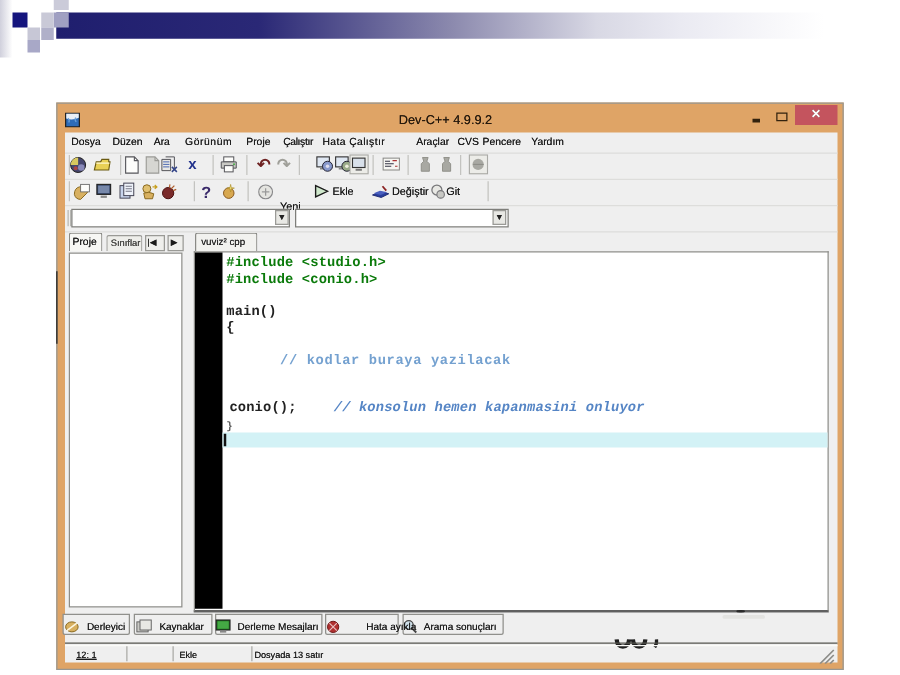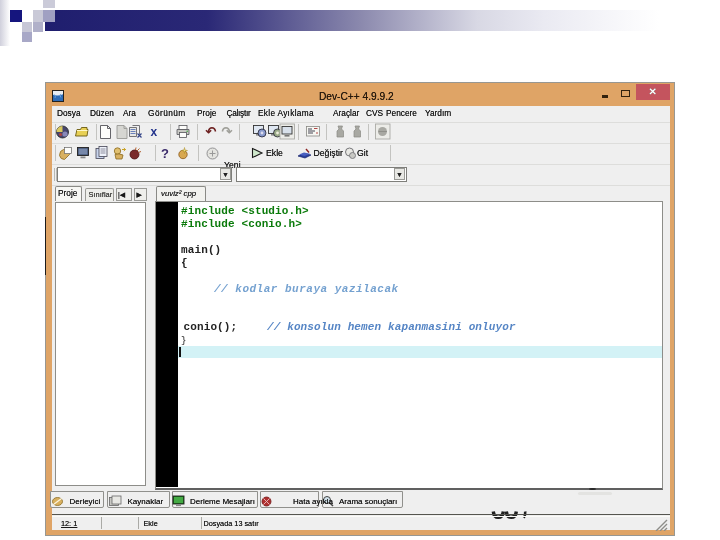--- a/index.html
+++ b/index.html
@@ -44,21 +44,21 @@
 <div class="txt" style="left:648.5px;top:86.5px;font-size:10px;font-weight:bold;color:#ffffff;">✕</div>
 
 <div class="abs" style="left:51.5px;top:105.5px;width:618px;height:424px;background:#efefef;"></div>
 
 <div class="txt" style="left:57px;top:108px;">Dosya</div>
 <div class="txt" style="left:90px;top:108px;">Düzen</div>
 <div class="txt" style="left:123px;top:108px;">Ara</div>
 <div class="txt" style="left:148px;top:108px;letter-spacing:0.45px;">Görünüm</div>
 <div class="txt" style="left:197px;top:108px;">Proje</div>
 <div class="txt" style="left:226.5px;top:108px;letter-spacing:-0.3px;">Çalıştır</div>
-<div class="txt" style="left:258px;top:108px;letter-spacing:0.3px;">Ekle Ayıklama</div>
+<div class="txt" style="left:258px;top:108px;letter-spacing:0.3px;">Hata Çalıştır</div>
 <div class="txt" style="left:333px;top:108px;">Araçlar</div>
 <div class="txt" style="left:366px;top:108px;">CVS</div>
 <div class="txt" style="left:386px;top:108px;">Pencere</div>
 <div class="txt" style="left:425px;top:108px;">Yardım</div>
 <div class="abs" style="left:51.5px;top:121.8px;width:618px;height:1px;background:#dddddb;"></div>
 <div class="abs" style="left:51.5px;top:143px;width:618px;height:1px;background:#dddddb;"></div>
 <div class="abs" style="left:51.5px;top:163.5px;width:618px;height:1px;background:#dddddb;"></div>
 <div class="abs" style="left:51.5px;top:184.5px;width:618px;height:1px;background:#dddddb;"></div>
 
 <div class="sep1" style="left:54.5px;"></div>
@@ -230,37 +230,37 @@
 
 <div class="abs" style="left:54.5px;top:185.8px;width:27px;height:15.2px;background:#f7f7f4;border:1px solid #8a8a86;border-bottom:none;border-radius:2px 2px 0 0;box-sizing:border-box;"></div>
 <div class="txt" style="left:58px;top:187.5px;">Proje</div>
 <div class="abs" style="left:85px;top:187.5px;width:29px;height:13.5px;background:#eeeeea;border:1px solid #9a9a96;border-bottom:none;border-radius:2px 2px 0 0;box-sizing:border-box;"></div>
 <div class="txt" style="left:88.5px;top:189.5px;color:#4a4a46;font-size:7.5px;">Sınıflar</div>
 <div class="abs" style="left:116.3px;top:187.5px;width:16px;height:13px;background:#efefec;border:1px solid #9a9a96;box-sizing:border-box;"></div>
 <div class="txt" style="left:118px;top:189.5px;font-size:7px;">|◀</div>
 <div class="abs" style="left:133.5px;top:187.5px;width:13px;height:13px;background:#efefec;border:1px solid #9a9a96;box-sizing:border-box;"></div>
 <div class="txt" style="left:136.5px;top:189.5px;font-size:7px;">▶</div>
 <div class="abs" style="left:156.3px;top:185.8px;width:50px;height:15.2px;background:#f2f2ef;border:1px solid #8a8a86;border-bottom:none;border-radius:2px 2px 0 0;box-sizing:border-box;"></div>
-<div class="txt" style="left:161px;top:188.5px;font-size:7.8px;color:#2a2a2a;font-style:italic;">vuviz² cpp</div>
+<div class="txt" style="left:161px;top:188.5px;font-size:7.8px;color:#2a2a2a;">vuviz² cpp</div>
 
 <div class="abs" style="left:55px;top:202px;width:90.7px;height:284px;background:#ffffff;border:1px solid #8d8d89;box-sizing:border-box;"></div>
 
 <div class="abs" style="left:154.5px;top:200.8px;width:508.5px;height:289px;background:#ffffff;border:1px solid #8d8d89;border-bottom:2px solid #606060;box-sizing:border-box;"></div>
 <div class="abs" style="left:588.5px;top:487.8px;width:7px;height:2.4px;background:#2a2a2a;border-radius:40%;"></div>
 <div class="abs" style="left:578px;top:491.5px;width:34px;height:3.5px;background:#e3e3e1;border-radius:2px;"></div>
 <div class="abs" style="left:155.5px;top:201.8px;width:22.5px;height:285.4px;background:#000000;"></div>
 
 <div class="abs" style="left:178px;top:345.5px;width:484px;height:12.5px;background:#d3f2f6;"></div>
 <div class="abs" style="left:179.2px;top:346.6px;width:1.8px;height:10.6px;background:#111111;"></div>
 
 <div class="mono" style="left:181px;top:204.5px;color:#0a7a0a;">#include &lt;studio.h&gt;</div>
 <div class="mono" style="left:181px;top:217.5px;color:#0a7a0a;">#include &lt;conio.h&gt;</div>
 <div class="mono" style="left:181px;top:243.5px;color:#222222;">main()</div>
 <div class="mono" style="left:181px;top:256.5px;color:#222222;">{</div>
-<div class="mono" style="left:214px;top:282.5px;color:#74a1d0;letter-spacing:0.5px;font-style:italic;">// kodlar buraya yazilacak</div>
+<div class="mono" style="left:224px;top:282.5px;color:#74a1d0;letter-spacing:0.5px;">// kodlar buraya yazilacak</div>
 <div class="mono" style="left:183.5px;top:320.5px;color:#222222;">conio();</div>
 <div class="mono" style="left:267px;top:320.5px;color:#5585c5;font-style:italic;">// konsolun hemen kapanmasini onluyor</div>
 <div class="mono" style="left:181px;top:335px;color:#5a5a5a;font-size:8.5px;">}</div>
 
 <div class="abs" style="left:49.5px;top:490.8px;width:54.5px;height:17.5px;background:#efefef;border:1px solid #90908c;box-sizing:border-box;border-radius:0 0 2px 2px;"></div>
 <div class="abs" style="left:106.5px;top:490.8px;width:63px;height:17.5px;background:#efefef;border:1px solid #90908c;box-sizing:border-box;border-radius:0 0 2px 2px;"></div>
 <div class="abs" style="left:171.5px;top:490.8px;width:86px;height:17.5px;background:#efefef;border:1px solid #90908c;box-sizing:border-box;border-radius:0 0 2px 2px;"></div>
 <div class="abs" style="left:259.5px;top:490.8px;width:59.5px;height:17.5px;background:#efefef;border:1px solid #90908c;box-sizing:border-box;border-radius:0 0 2px 2px;"></div>
 <div class="abs" style="left:321.5px;top:490.8px;width:81px;height:17.5px;background:#efefef;border:1px solid #90908c;box-sizing:border-box;border-radius:0 0 2px 2px;"></div>
 <svg class="abs" style="left:49.5px;top:494.5px;" width="360" height="13" viewBox="0 0 360 13">

